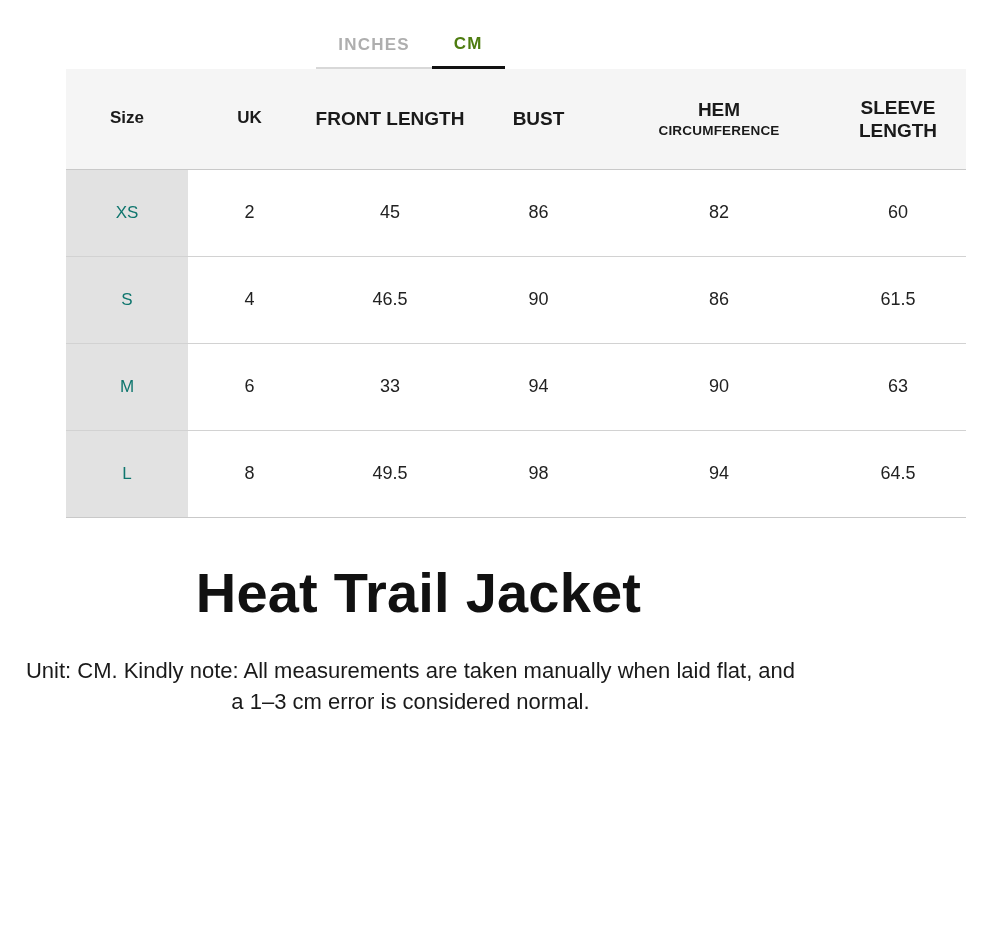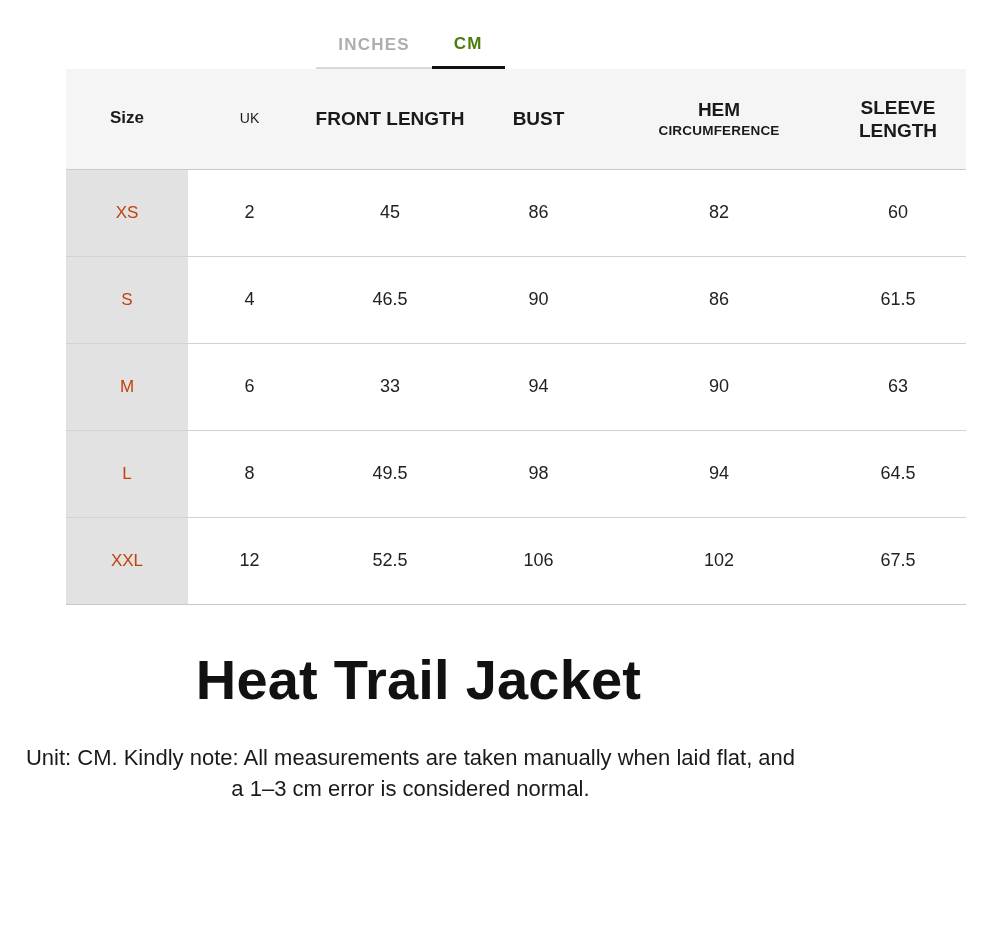--- a/index.html
+++ b/index.html
@@ -67,22 +67,22 @@
     font-weight: bold;
     color: #1a1a1a;
     line-height: 1.22;
     padding: 6px 4px;
     box-sizing: border-box;
   }
   table.size-table thead th.size-col {
     font-size: 17px;
   }
   table.size-table thead th.uk-col {
-    font-size: 14px;
-    font-weight: normal;
+    font-size: 17px;
+    font-weight: bold;
   }
   .th-sub {
     display: block;
     font-size: 13.5px;
     font-weight: bold;
     letter-spacing: 0.2px;
     margin-top: 1px;
   }
   table.size-table thead tr {
     border-bottom: 1px solid #c9c9c9;
@@ -94,21 +94,21 @@
     font-size: 18px;
     color: #222222;
     border-bottom: 1px solid #d2d2d2;
   }
   table.size-table tbody tr:last-child td {
     border-bottom: 1px solid #c9c9c9;
   }
   table.size-table tbody td.size-cell {
     background: #e2e2e2;
     font-size: 17px;
-    color: #c2410c;
+    color: #0f766e;
   }
 
   
   col.c-size { width: 122px; }
   col.c-uk { width: 123px; }
   col.c-front { width: 158px; }
   col.c-bust { width: 139px; }
   col.c-hem { width: 222px; }
   col.c-sleeve { width: 136px; }
 
@@ -191,28 +191,20 @@
           <td>63</td>
         </tr>
         <tr>
           <td class="size-cell">L</td>
           <td>8</td>
           <td>49.5</td>
           <td>98</td>
           <td>94</td>
           <td>64.5</td>
         </tr>
-        <tr>
-          <td class="size-cell">XXL</td>
-          <td>12</td>
-          <td>52.5</td>
-          <td>106</td>
-          <td>102</td>
-          <td>67.5</td>
-        </tr>
       </tbody>
     </table>
   </div>
 
   <h1 class="product-title">Heat Trail Jacket</h1>
   <p class="note">Unit: CM. Kindly note: All measurements are taken manually when laid flat, and a 1–3 cm error is considered normal.</p>
 
 </div>
 
 </body></html>

